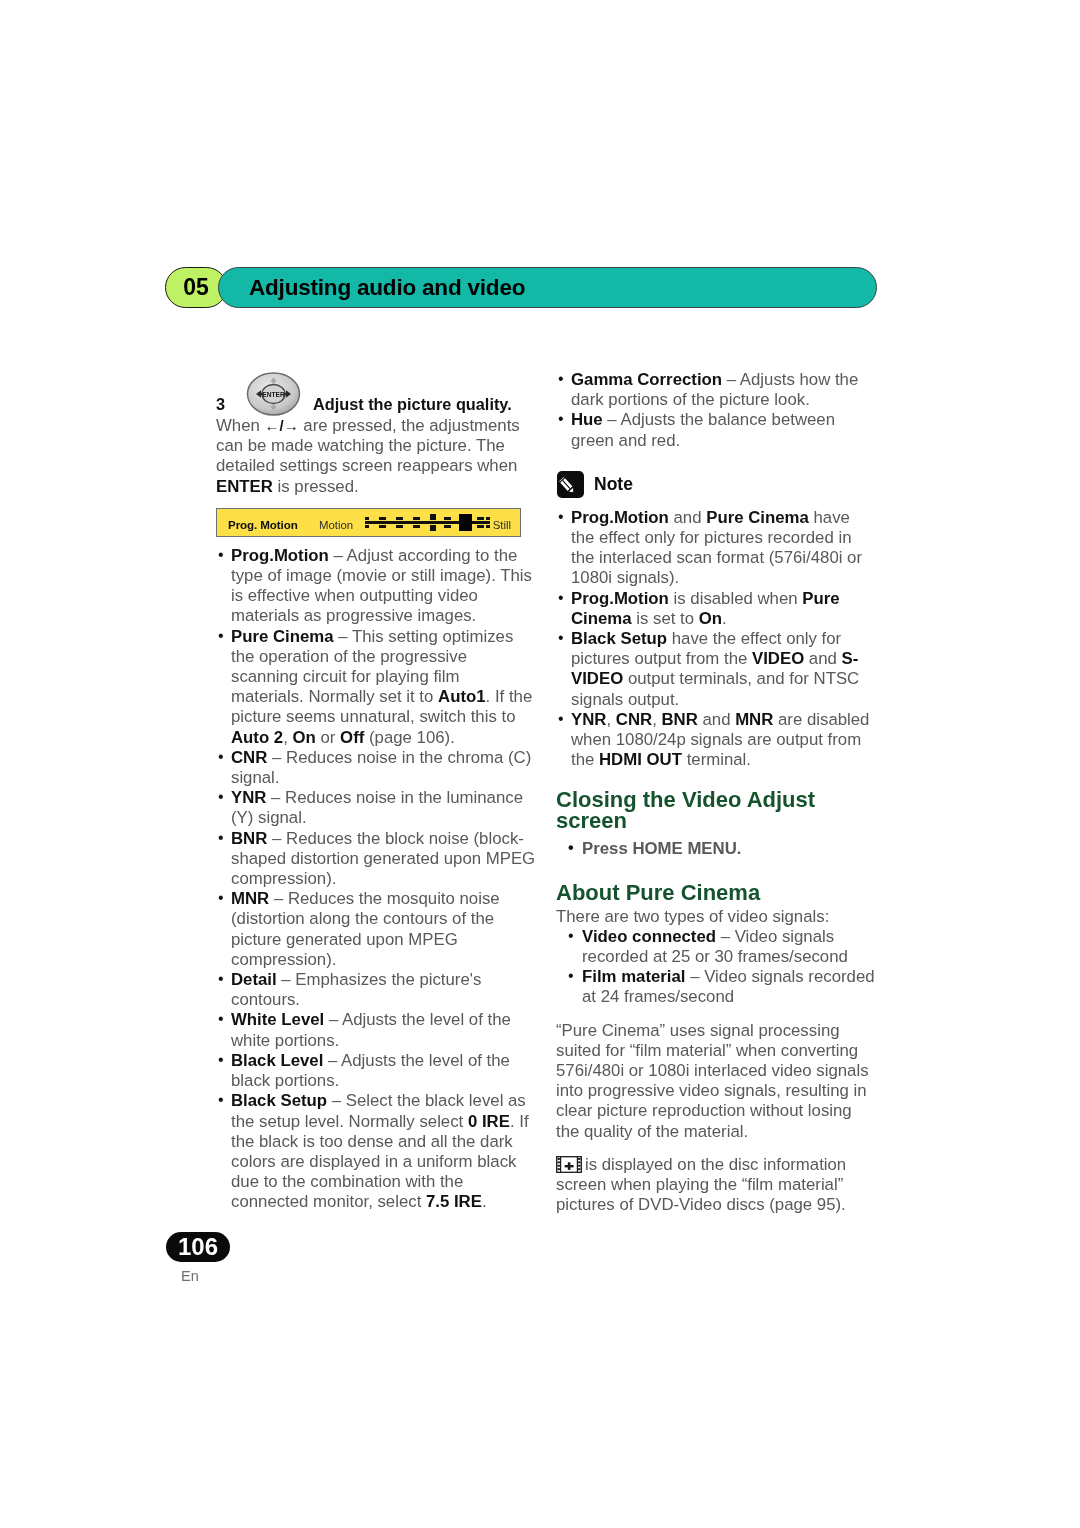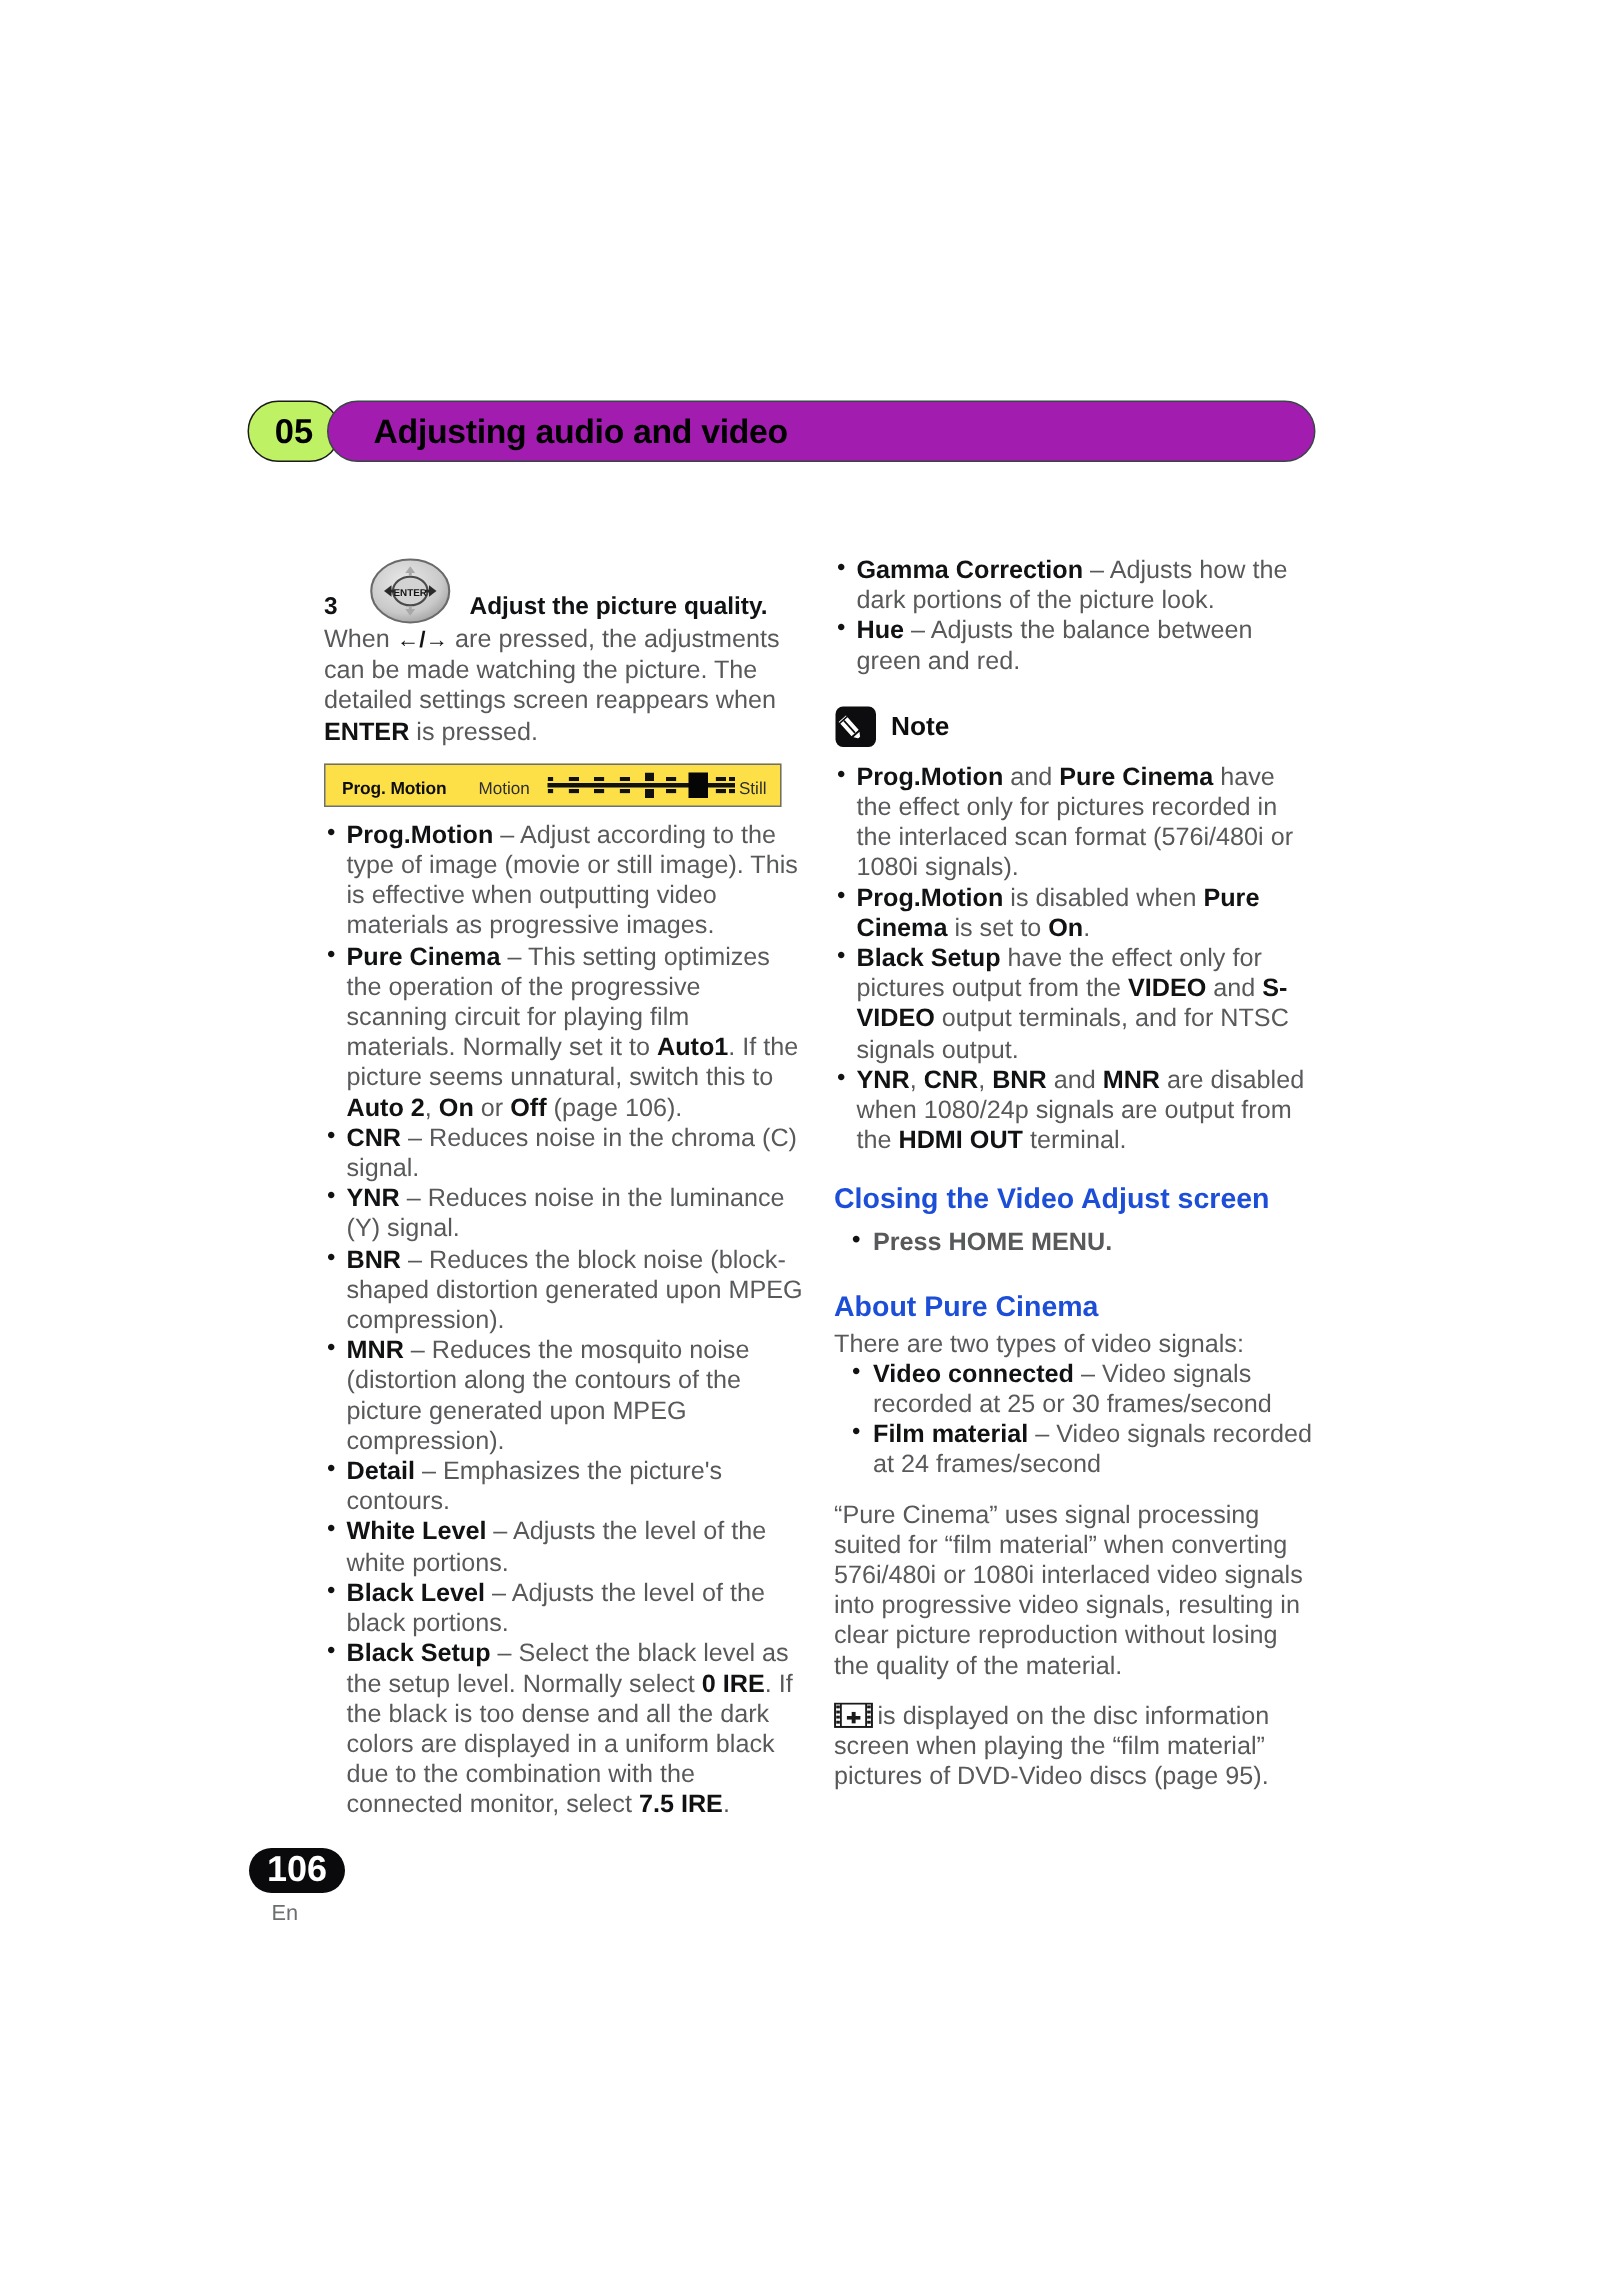--- a/index.html
+++ b/index.html
@@ -48,21 +48,21 @@
     letter-spacing: 0px;
   }
   .title-bar {
     position: absolute;
     left: 53px; top: 0;
     width: 659px;
     height: 41px;
     border: 1.6px solid #3b4548;
     border-radius: 21px;
     box-sizing: border-box;
-    background: #a21caf;
+    background: #14b8a6;
     display: flex;
     align-items: center;
   }
   .title-bar .title-text {
     padding-left: 30px;
     font-size: 22.5px;
     font-weight: bold;
     color: #000000;
     letter-spacing: -0.2px;
   }
@@ -260,23 +260,23 @@
     left: 38px;
     top: 4px;
     font-size: 17.5px;
     font-weight: bold;
     color: #0d0d0f;
   }
 
   
   h3.sec {
     margin: 19px 0 8px 0;
-    font-size: 19px;
-    font-weight: bold;
-    color: #1d4ed8;
+    font-size: 22px;
+    font-weight: bold;
+    color: #14532d;
     line-height: 21px;
   }
   h3.sec.tight { margin-top: 22px; margin-bottom: 4px; }
 
   .menu-line {
     font-size: 16.5px;
     font-weight: bold;
     color: #0d0d0f;
   }
 

